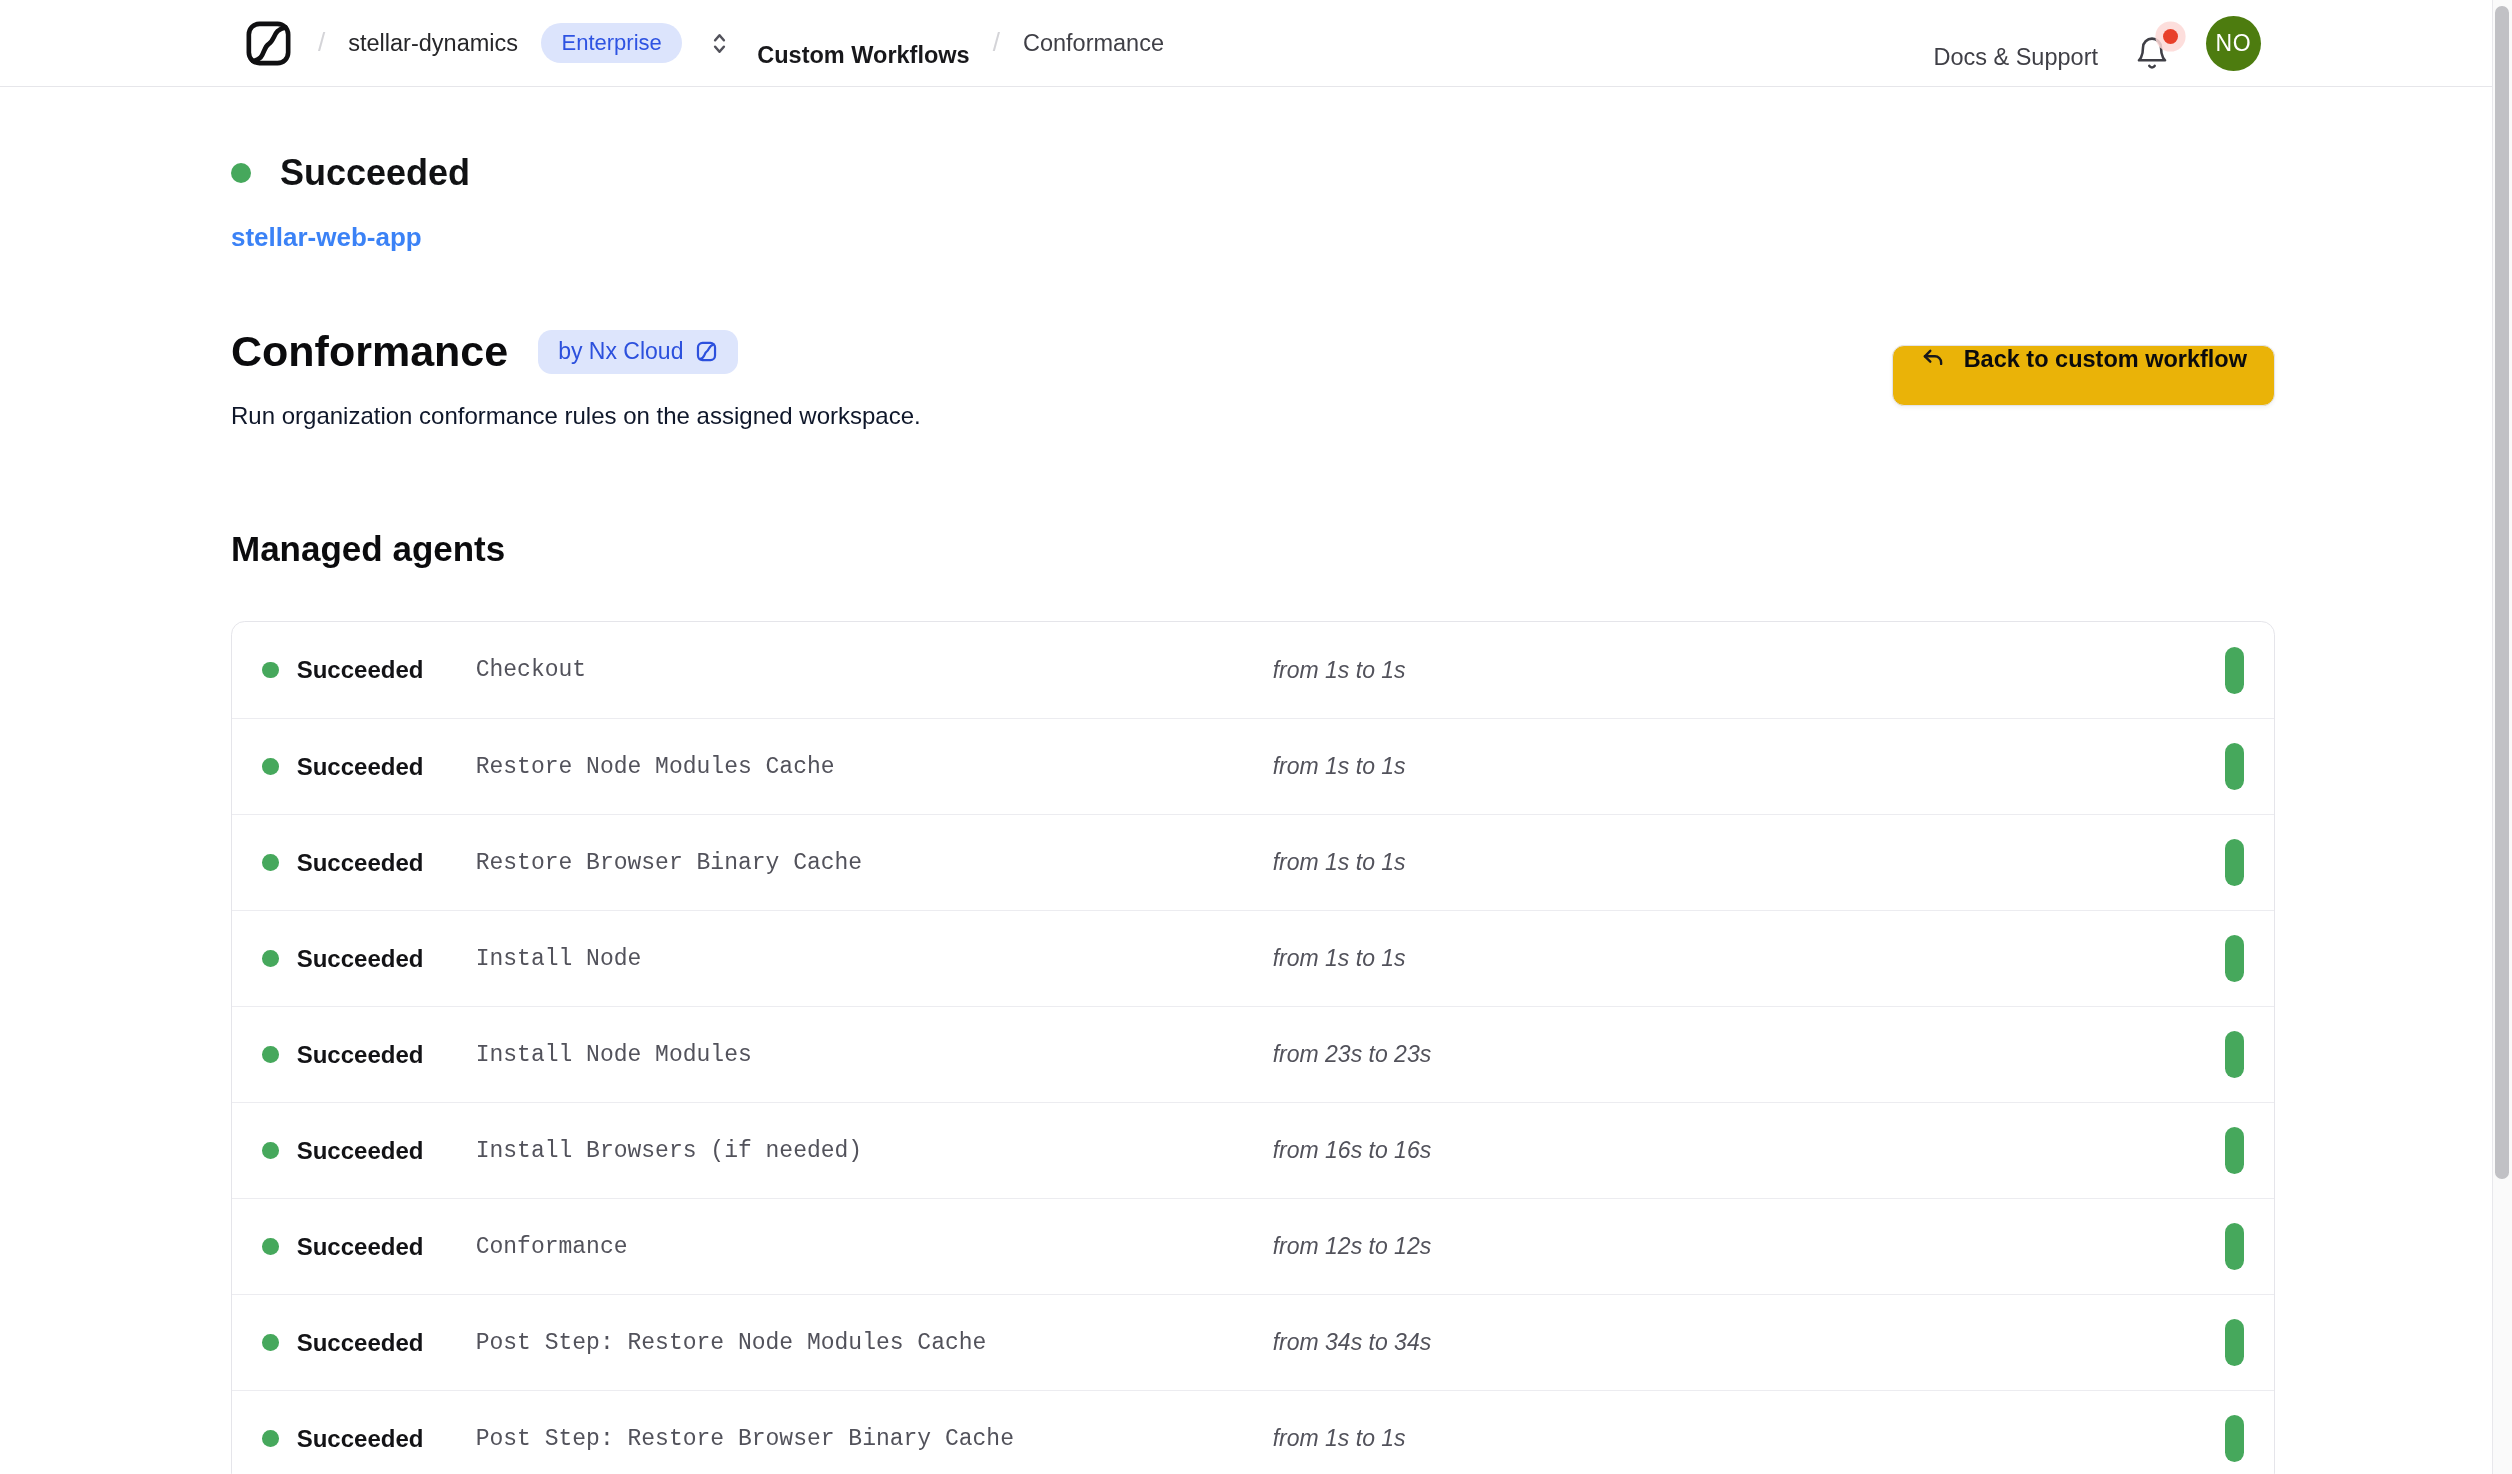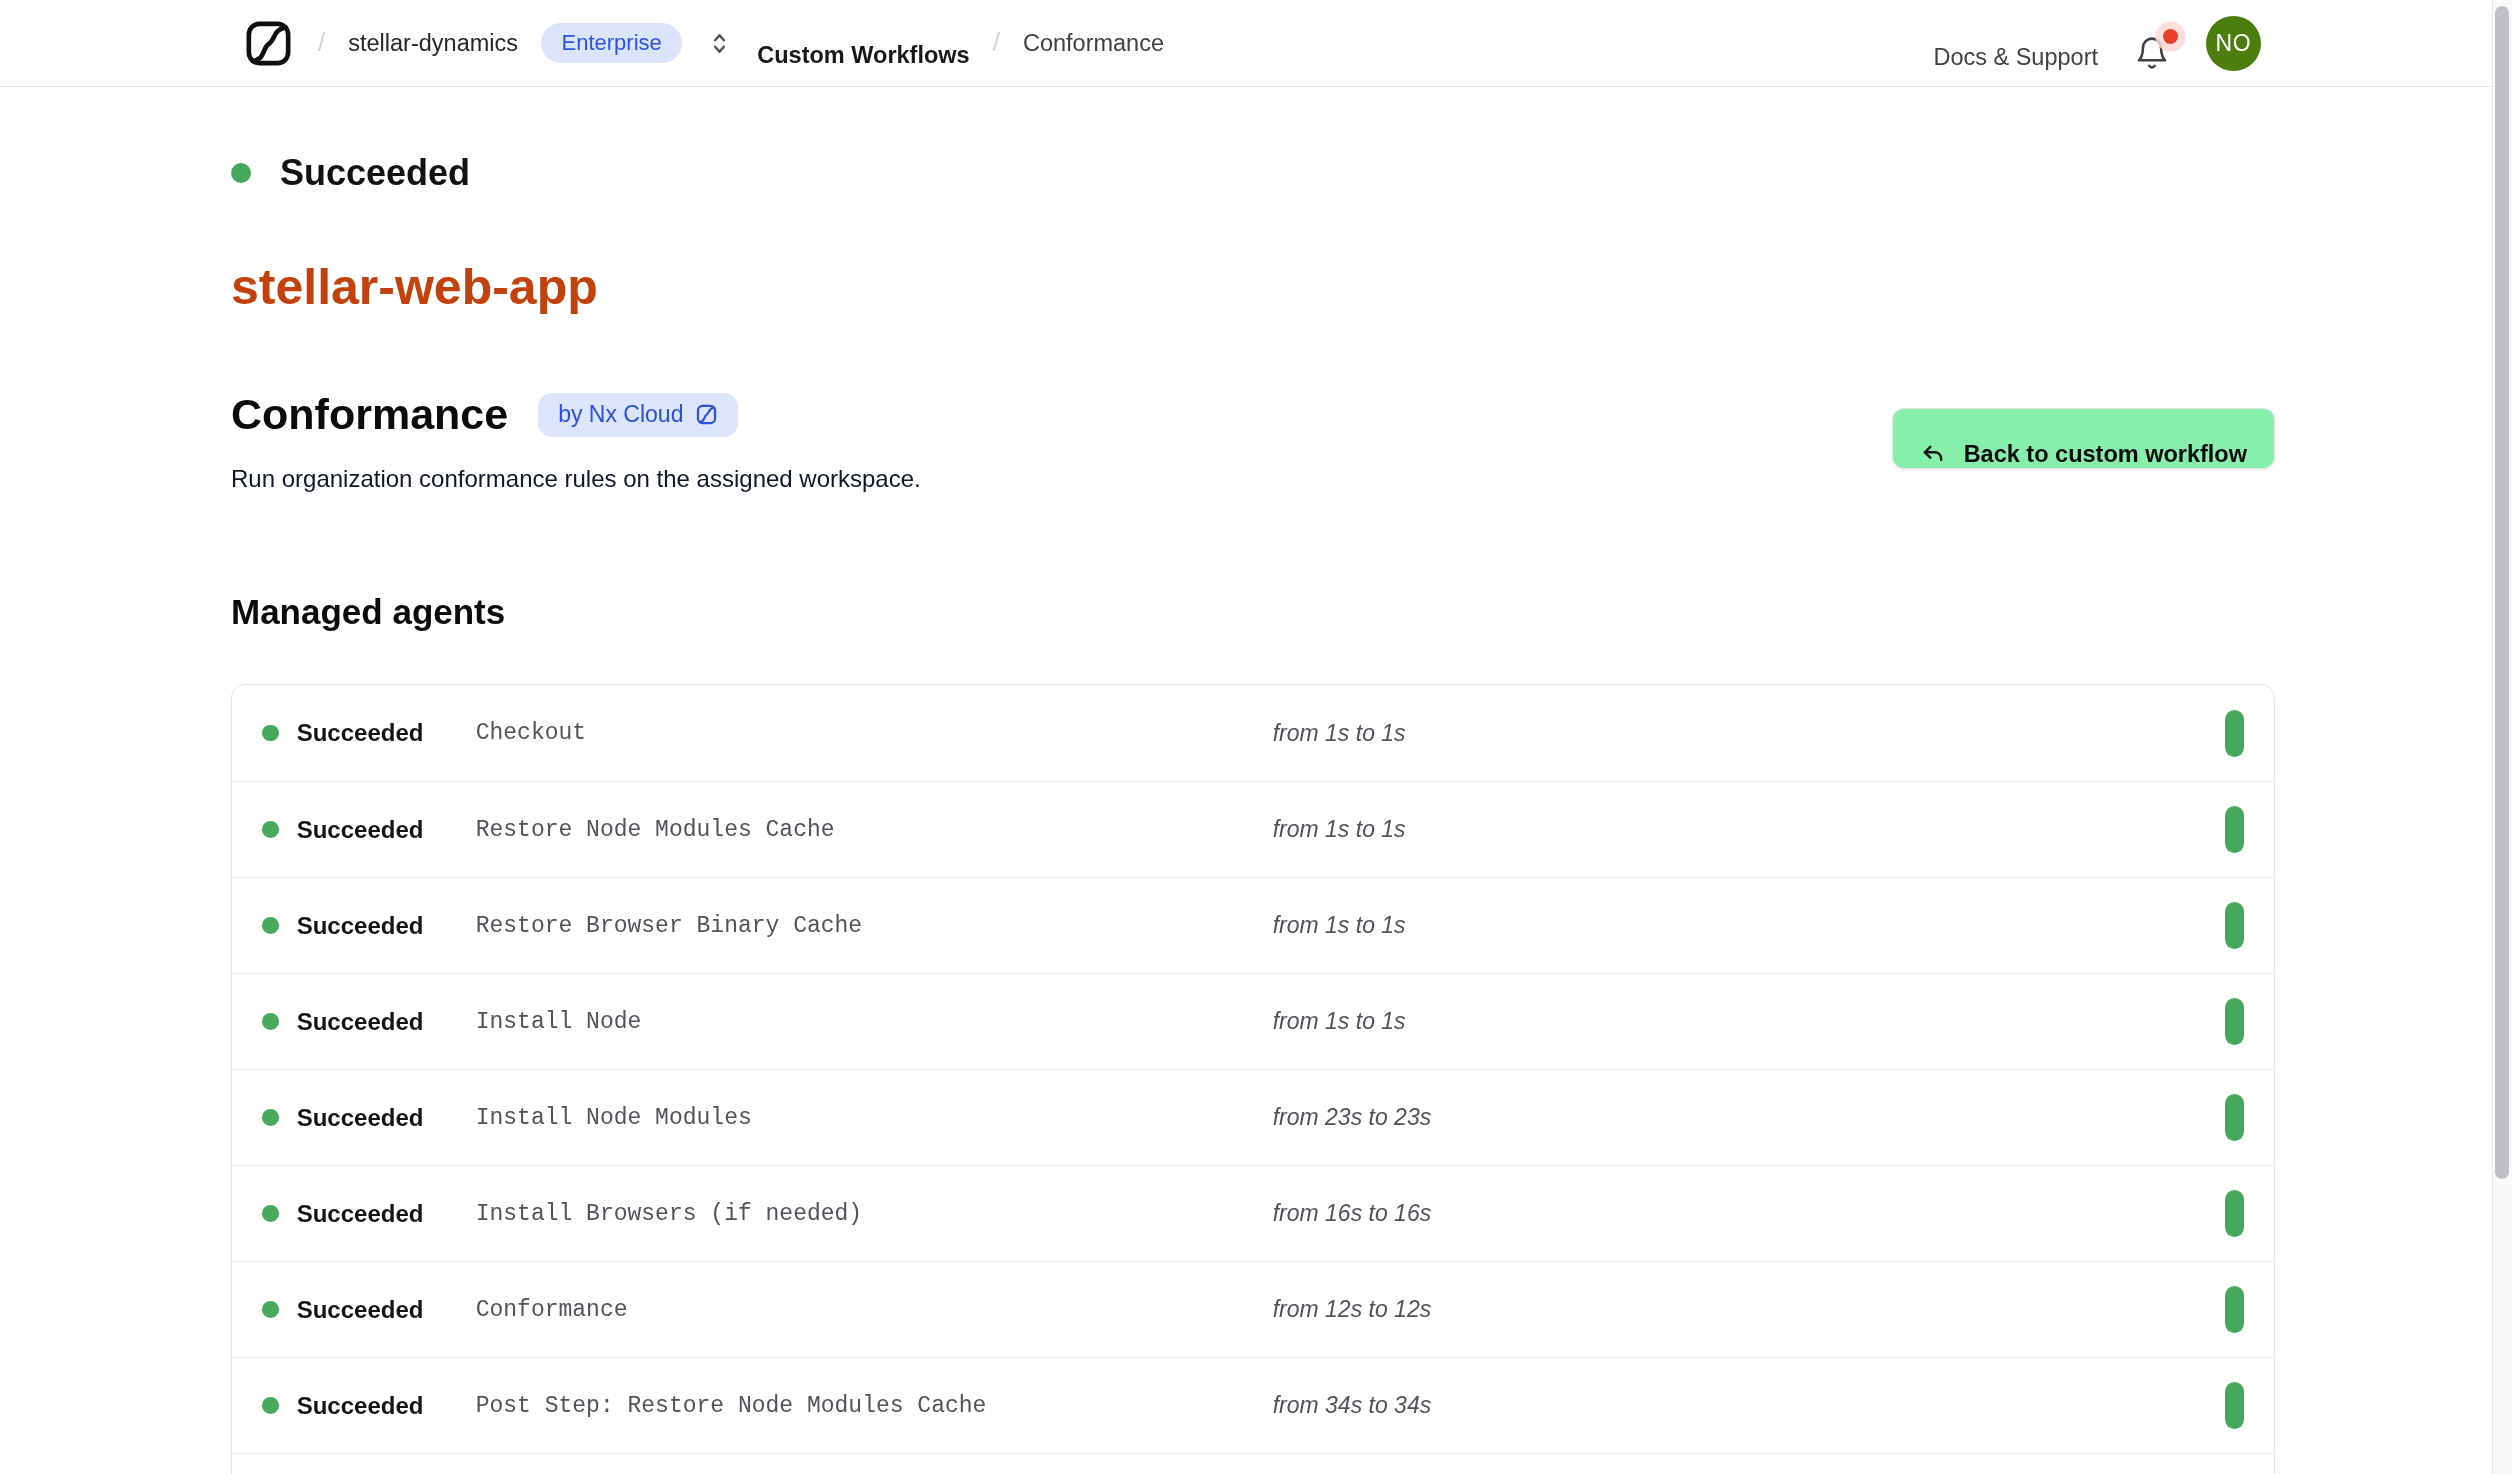--- a/index.html
+++ b/index.html
@@ -28,32 +28,32 @@
                box-shadow:0 0 0 7.6px rgba(253,216,214,0.85); }
   .avatar { width:55px; height:55px; border-radius:50%; background:#4d7c0f; color:#fff;
             font-size:23px; letter-spacing:0.8px; display:flex; align-items:center;
             justify-content:center; cursor:pointer; }
 
   
   .main { padding:0 0 0 231px; }
   .hero-status { margin-top:65px; display:flex; align-items:center; gap:29px; }
   .dot { width:20px; height:20px; border-radius:50%; background:#46a85c; flex:none; }
   .hero-status-label { font-size:36px; font-weight:600; color:#111214; }
-  .app-name { margin-top:64px; font-size:50px; font-weight:700; color:#c2410c; }
+  .app-name { margin-top:28px; font-size:26px; font-weight:700; color:#3b82f6; }
 
   .section-head { position:relative; margin-top:74px; width:2044px; }
   .title-row { display:flex; align-items:center; gap:30px; }
   .section-title { font-size:43px; font-weight:700; color:#0b0b0d; }
   .badge-nx { display:inline-flex; align-items:center; gap:12px; background:#dde5fc;
               color:#2c50dd; font-size:23px; font-weight:500; height:44px;
               padding:0 20px; border-radius:13.7px; cursor:pointer; }
   .badge-nx .nx-ico { width:23px; height:23px; display:inline-flex; }
   .section-desc { margin-top:26px; font-size:24px; color:#0f172a; }
   .back-btn { position:absolute; right:0; top:18px; height:61px; display:inline-flex;
-              align-items:flex-end; gap:18px; padding:0 27px; background:#86efac;
+              align-items:flex-start; gap:18px; padding:0 27px; background:#eab308;
               border:1.5px solid #e4e4e7; border-radius:12px; cursor:pointer;
               box-shadow:0 1.5px 3.8px rgba(0,0,0,0.05); }
   .back-btn .ico { width:26px; height:26px; color:#18181b; display:inline-flex; }
   .back-btn-label { font-size:23.5px; font-weight:700; color:#0b0b0d; }
 
   .agents-heading { margin-top:99px; font-size:35px; font-weight:700; color:#0b0b0d; }
 
   .card { margin-top:52px; width:2044px; border:1.5px solid #e5e5ea; border-radius:13.7px;
           background:#fff; }
   .step-row { display:flex; align-items:center; height:96px; padding:0 30px; cursor:pointer; }

